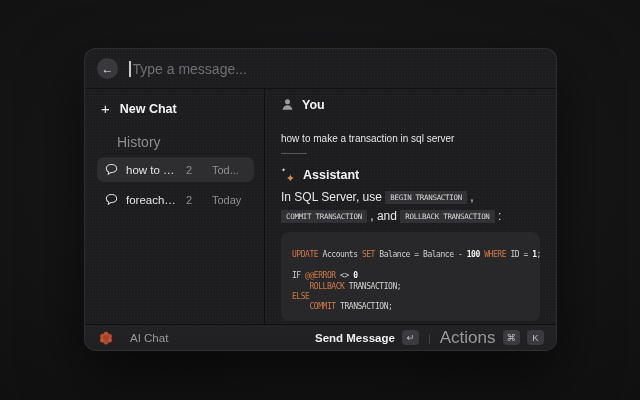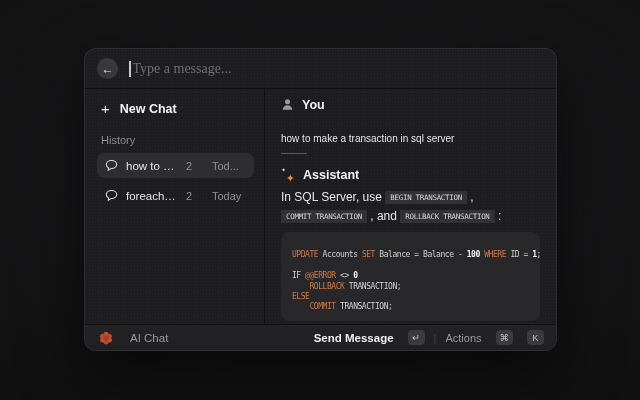--- a/index.html
+++ b/index.html
@@ -26,34 +26,34 @@
     padding:0 12px; border-bottom:1px solid #101012;
   }
   .back-btn {
     width:21px; height:21px; border-radius:50%; background:#39393d;
     display:flex; align-items:center; justify-content:center;
     color:#e6e6ea; font-size:12px; line-height:1; cursor:pointer; flex:0 0 21px;
   }
   .caret { width:1.5px; height:16px; background:#c8c8cc; margin-left:11px; }
   .msg-input {
     flex:1; background:transparent; border:none; outline:none;
-    font-family:Liberation Serif, serif;
+    font-family:Liberation Sans, sans-serif;
     font-size:14px; color:#e8e8ea; margin-left:2px;
   }
   .msg-input::placeholder { color:#6f6f75; }
   
   .body { flex:1; display:flex; min-height:0; }
   .sidebar {
     width:180px; flex:0 0 180px; border-right:1px solid #101012;
     padding:10px 10px 0 12px; display:flex; flex-direction:column;
   }
   .new-chat { display:flex; align-items:center; gap:10px; padding:2px 4px; cursor:pointer; }
   .plus-ic { font-size:15px; color:#ececf0; font-weight:500; line-height:1; }
   .new-chat-label { font-size:12.5px; font-weight:bold; color:#f2f2f4; }
-  .history-label { font-size:11px; color:#8b8b90; margin:16px 0 7px 4px; }
+  .history-label { font-size:14px; color:#8b8b90; margin:16px 0 7px 20px; }
   .chat-row {
     display:flex; align-items:center; gap:8px; height:25px; padding:0 8px;
     border-radius:7px; margin-bottom:5px; cursor:pointer;
   }
   .chat-row.selected { background:#2e2e31; }
   .row-title { flex:1; font-size:11.5px; color:#e3e3e5; white-space:nowrap; overflow:hidden; text-overflow:ellipsis; }
   .row-count { font-size:11px; color:#8f8f94; flex:0 0 auto; }
   .row-date { font-size:11px; color:#8f8f94; flex:0 0 auto; width:34px; text-align:left;
               white-space:nowrap; overflow:hidden; margin-left:12px; }
   .bubble-ic { flex:0 0 13px; display:flex; }
@@ -88,22 +88,22 @@
   }
   .footer-left { display:flex; align-items:center; gap:17px; }
   .app-name { font-size:11.5px; color:#98989d; }
   .footer-right { margin-left:auto; display:flex; align-items:center; gap:7px; }
   .send-label { font-size:11.5px; font-weight:bold; color:#ededf0; cursor:pointer; }
   .kbd {
     min-width:17px; height:15px; padding:0 4px; border-radius:4px; background:#3b3b3f;
     color:#bdbdc2; font-size:9.5px; display:flex; align-items:center; justify-content:center;
   }
   .vsep { color:#48484b; font-size:11px; margin:0 2px; }
-  .actions-label { font-size:11px; color:#98989d; cursor:pointer; }
-  .btn-group { display:flex; align-items:center; gap:14px; cursor:pointer; }
+  .actions-label { font-size:17px; color:#98989d; cursor:pointer; }
+  .btn-group { display:flex; align-items:center; gap:7px; cursor:pointer; }
 </style>
 </head>
 <body>
 
 <div class="window">
 
   <div class="topbar">
     <div class="back-btn">
       <span>←</span>
     </div>

